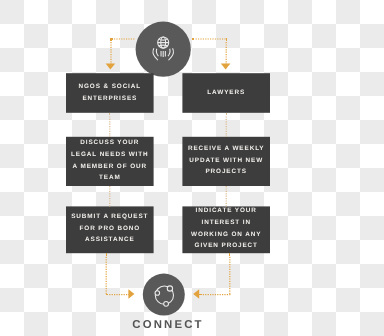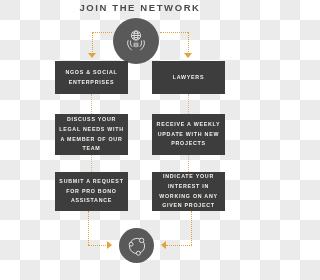--- a/index.html
+++ b/index.html
@@ -71,21 +71,20 @@
     border-bottom:4px solid transparent;
     border-right:5.5px solid #e2a23d;
   }
   svg{display:block;}
 </style>
 </head>
 <body>
 
 <div class="stage">
 
-  <div class="title" id="title-top">JOIN THE NETWORK</div>
 
   <div class="circle" id="hub-top">
     <span>
       <svg width="30" height="30" viewBox="0 0 30 30">
         <g fill="none" stroke="#e9e9e9" stroke-width="0.9">
           <circle cx="15" cy="9.5" r="4.6"></circle>
           <ellipse cx="15" cy="9.5" rx="2" ry="4.6"></ellipse>
           <line x1="10.4" y1="9.5" x2="19.6" y2="9.5"></line>
           <path d="M11.1 6.6 C13 7.7 17 7.7 18.9 6.6"></path>
           <path d="M11.1 12.4 C13 11.3 17 11.3 18.9 12.4"></path>
@@ -136,14 +135,15 @@
         <g fill="none" stroke="#e9e9e9" stroke-width="0.9">
           <circle cx="12" cy="12" r="7.6"></circle>
           <circle cx="6.1" cy="10.2" r="1.9" fill="#595959"></circle>
           <circle cx="16.6" cy="6.4" r="2.2" fill="#595959"></circle>
           <circle cx="13.4" cy="19.2" r="2" fill="#595959"></circle>
         </g>
       </svg>
     </span>
   </div>
 
+  <div class="title" id="title-bottom">CONNECT</div>
 
 </div>
 
 </body></html>

